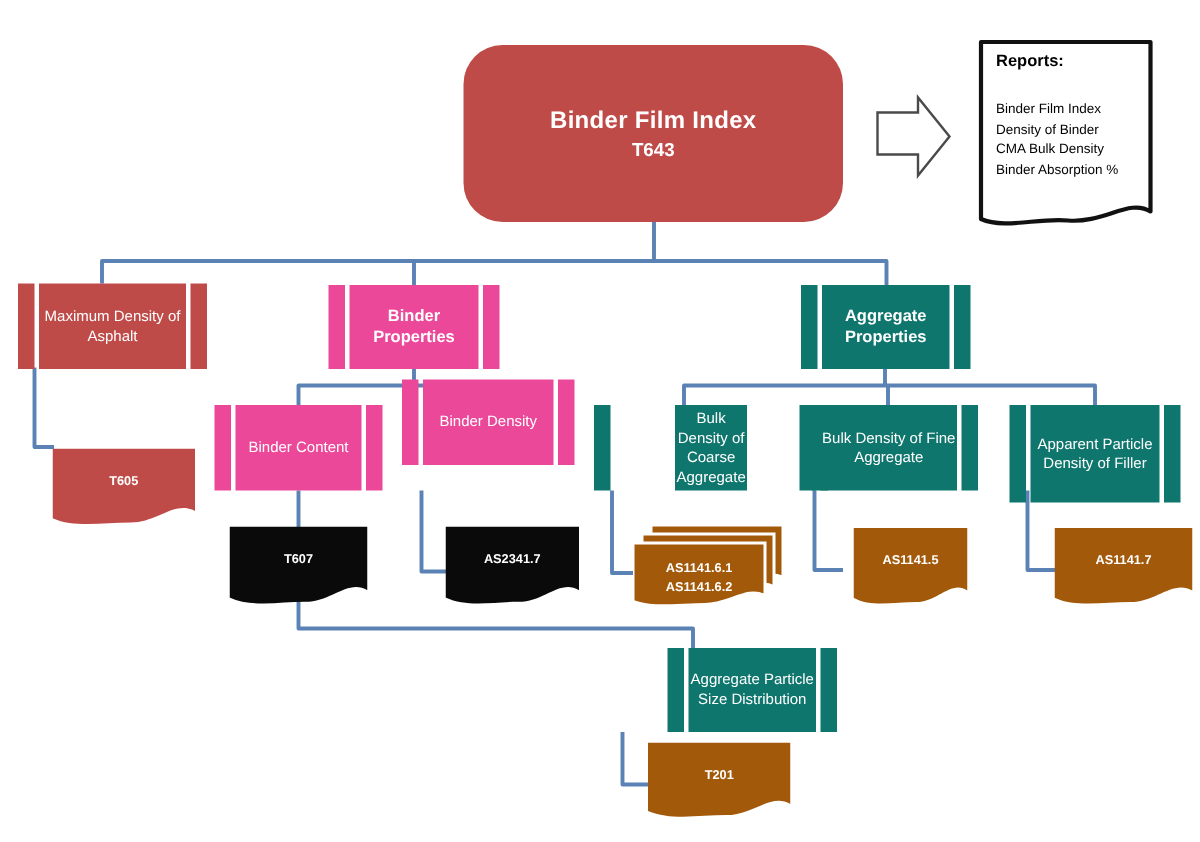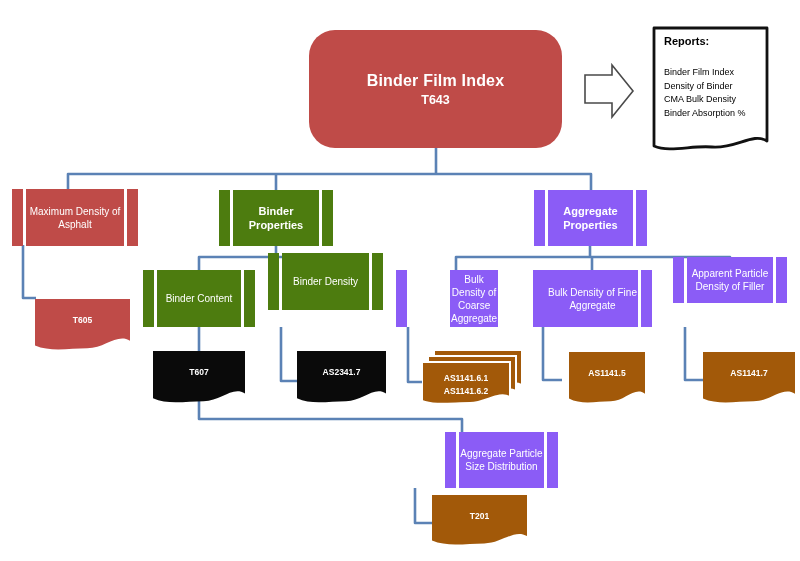--- a/index.html
+++ b/index.html
@@ -20,22 +20,22 @@
 
   
   .pbox{position:absolute;display:flex;z-index:2;}
   .pbox .bar{width:11px;flex:none;}
   .pbox .main{
     flex:1;margin:0 3px;display:flex;align-items:center;justify-content:center;
     text-align:center;color:#ffffff;font-size:10px;line-height:13px;padding:0 1px;
   }
   .pbox.hdr .main{font-weight:bold;font-size:11px;line-height:14px;}
   .red  .bar,.red  .main{background:#bf4b48;}
-  .black .bar,.black .main{background:#4d7c0f;}
-  .brown .bar,.brown .main{background:#8b5cf6;}
+  .black .bar,.black .main{background:#ec4899;}
+  .brown .bar,.brown .main{background:#0f766e;}
 
   
   .doc{position:absolute;z-index:2;}
   .doc svg{display:block;width:100%;height:100%;}
   .doc .doc-label{
     position:absolute;left:0;right:0;top:0;height:78%;display:flex;flex-direction:column;
     align-items:center;justify-content:center;color:#ffffff;font-weight:bold;
     font-size:8.5px;line-height:13px;text-align:center;
   }
 
@@ -130,21 +130,21 @@
     <div class="main">Bulk Density of Coarse Aggregate</div>
     <div class="bar"></div>
   </div>
 
   <div class="pbox brown" style="left:533px;top:270px;width:119px;height:57px;border-radius:15px;">
     <div class="bar"></div>
     <div class="main">Bulk Density of Fine Aggregate</div>
     <div class="bar"></div>
   </div>
 
-  <div class="pbox brown" style="left:673px;top:257px;width:114px;height:46px;">
+  <div class="pbox brown" style="left:673px;top:270px;width:114px;height:65px;">
     <div class="bar"></div>
     <div class="main">Apparent Particle Density of Filler</div>
     <div class="bar"></div>
   </div>
 
   <div class="pbox brown" style="left:405px;top:432px;width:113px;height:56px;padding-left:40px;">
     <div class="bar"></div>
     <div class="main">Aggregate Particle Size Distribution</div>
     <div class="bar"></div>
   </div>

